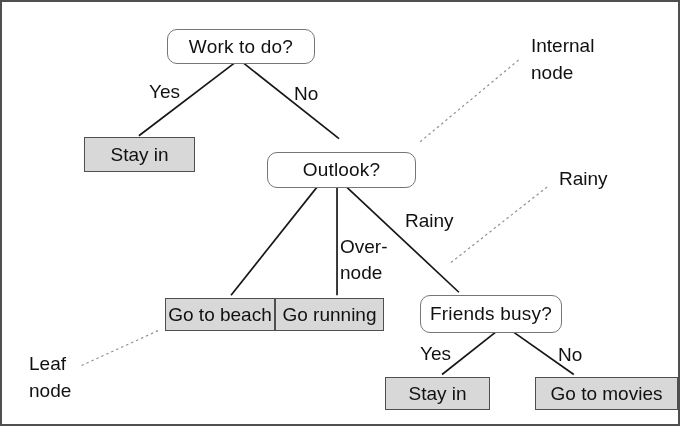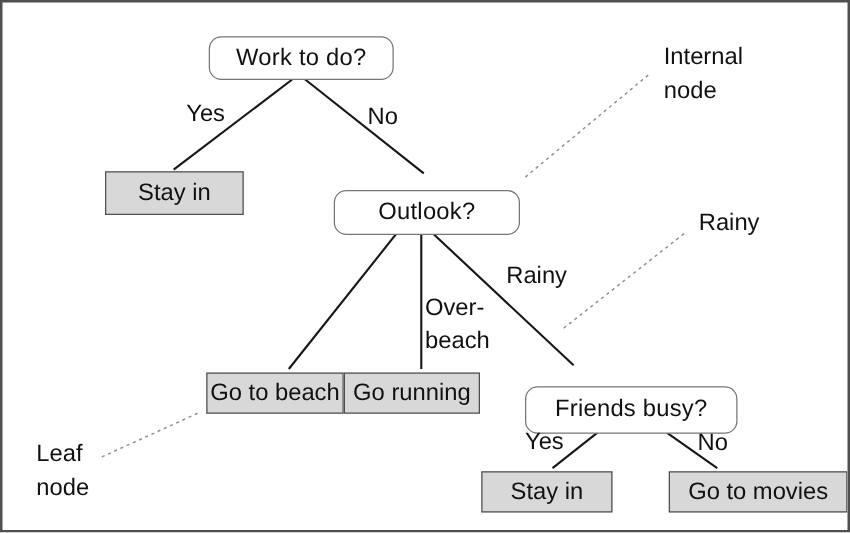--- a/index.html
+++ b/index.html
@@ -49,32 +49,32 @@
     <line class="edge" x1="333" y1="174" x2="460" y2="293"></line>
     <line class="edge" x1="500" y1="331" x2="443" y2="376"></line>
     <line class="edge" x1="512" y1="331" x2="576" y2="376"></line>
     <line class="callout" x1="421" y1="141" x2="521" y2="58"></line>
     <line class="callout" x1="452" y1="263" x2="550" y2="186"></line>
     <line class="callout" x1="79" y1="367" x2="158" y2="331"></line>
   </svg>
 
   <div class="inode" style="left:165px;top:27px;width:148px;height:35px">Work to do?</div>
   <div class="inode" style="left:265px;top:150px;width:149px;height:36px">Outlook?</div>
-  <div class="inode" style="left:418px;top:307px;width:170px;height:38px">Friends busy?</div>
+  <div class="inode" style="left:418px;top:293px;width:142px;height:38px">Friends busy?</div>
 
   <div class="leaf" style="left:82px;top:135px;width:111px;height:35px">Stay in</div>
   <div class="leaf" style="left:163px;top:296px;width:110px;height:33px">Go to beach</div>
   <div class="leaf" style="left:273px;top:296px;width:109px;height:33px">Go running</div>
   <div class="leaf" style="left:383px;top:375px;width:105px;height:33px">Stay in</div>
   <div class="leaf" style="left:533px;top:375px;width:143px;height:33px">Go to movies</div>
 
   <div class="blabel" style="left:147px;top:77px">Yes</div>
   <div class="blabel" style="left:292px;top:79px">No</div>
   <div class="blabel" style="left:338px;top:232px">Over-
-beach</div>
+node</div>
   <div class="blabel" style="left:403px;top:206px">Rainy</div>
   <div class="blabel" style="left:418px;top:339px">Yes</div>
   <div class="blabel" style="left:556px;top:340px">No</div>
 
   <div class="alabel" style="left:529px;top:30px">Internal
 node</div>
   <div class="alabel" style="left:557px;top:163px">Rainy</div>
   <div class="alabel" style="left:27px;top:348px">Leaf
 node</div>
 

